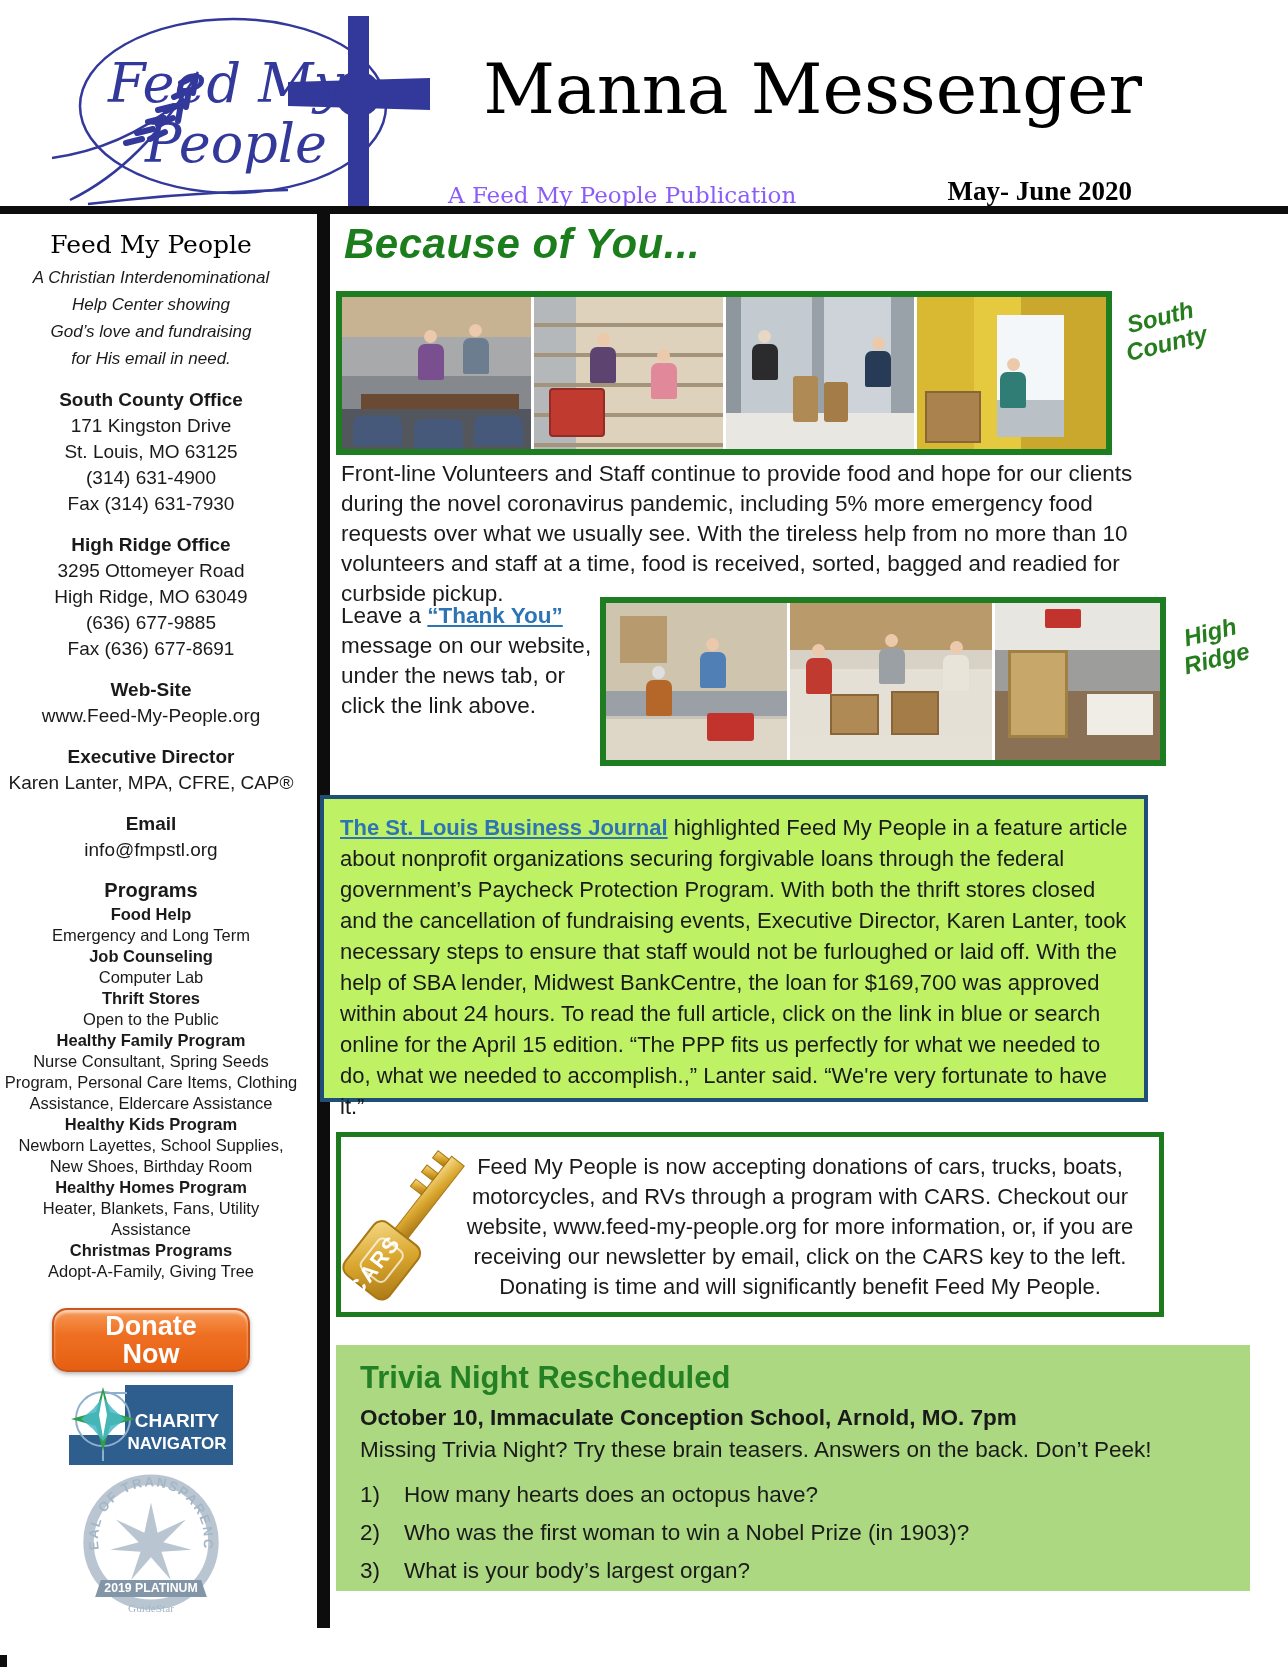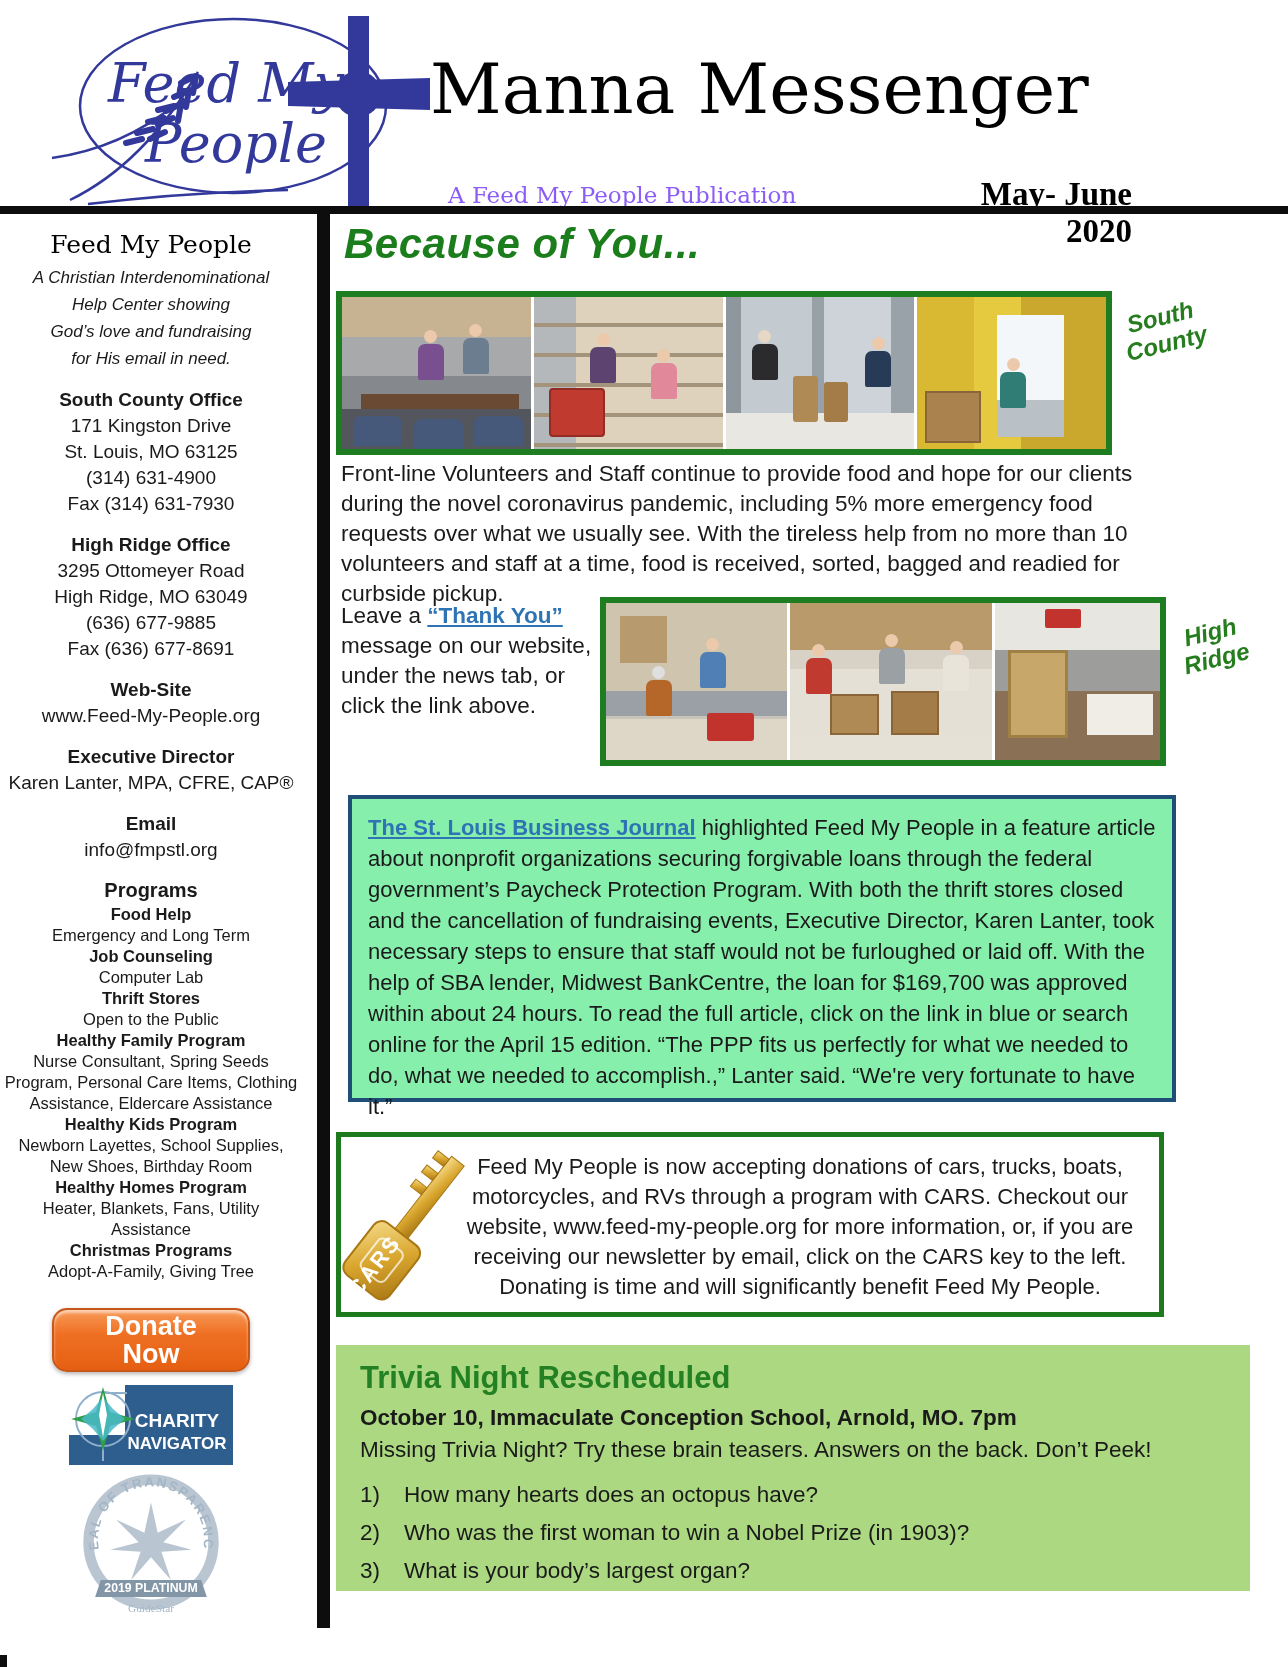--- a/index.html
+++ b/index.html
@@ -2,25 +2,25 @@
 <html><head>
 <meta charset="utf-8">
 <style>
   *{margin:0;padding:0;box-sizing:border-box}
   html,body{background:#fff}
   body{font-family:"Liberation Sans",sans-serif;color:#1a1a1a}
   .page{position:relative;width:1288px;height:1667px;background:#fff;overflow:hidden}
 
   
   .logo{position:absolute;left:26px;top:6px;width:404px;height:202px}
-  .hdr-title{position:absolute;left:430px;top:48px;width:712px;text-align:left;
+  .hdr-title{position:absolute;left:430px;top:48px;width:712px;text-align:right;
     font-family:"DejaVu Serif",serif;font-size:70px;color:#000;white-space:nowrap}
   .hdr-sub{position:absolute;left:448px;top:182px;font-family:"DejaVu Serif",serif;font-size:23px;color:#8b5cf6}
   .hdr-issue{position:absolute;left:920px;top:176px;width:212px;text-align:right;
-    font-family:"Liberation Serif",serif;font-weight:700;font-size:33px;color:#000}
+    font-family:"Liberation Serif",serif;font-weight:700;font-size:27px;color:#000}
   .top-rule{position:absolute;left:0;top:206px;width:1288px;height:8px;background:#0d0d0d}
   .v-bar{position:absolute;left:317px;top:214px;width:13px;height:1414px;background:#0d0d0d}
   .corner-mark{position:absolute;left:0;top:1655px;width:7px;height:12px;background:#0d0d0d}
 
   
   .sidebar{position:absolute;left:2px;top:230px;width:298px;text-align:center}
   .side-org{font-family:"DejaVu Serif",serif;font-size:25px;line-height:30px;color:#000}
   .side-tagline{font-style:italic;font-size:17px;line-height:27px;margin-top:4px}
   .side-sec{margin-top:14px}
   .side-h{font-weight:700;font-size:19px;line-height:27px}
@@ -45,21 +45,21 @@
   .photo-label{position:absolute;color:#267d1e;font-weight:700;font-style:italic;font-size:24px;line-height:27px;
     transform:rotate(-14deg);text-align:center;white-space:nowrap}
   #label-sc{left:1122px;top:303px}
   #label-hr{left:1180px;top:618px}
 
   .para1{position:absolute;left:341px;top:459px;width:834px;font-size:22.5px;line-height:30px}
   .para2{position:absolute;left:341px;top:601px;width:252px;font-size:22.5px;line-height:30px}
   .blue-link{color:#2e74b5;font-weight:700;text-decoration:underline;cursor:pointer}
   b{font-weight:400}
 
-  .journal{position:absolute;left:348px;top:795px;width:828px;height:307px;background:#86efac;border:4px solid #1f4e79;
+  .journal{position:absolute;left:320px;top:795px;width:828px;height:307px;background:#bef264;border:4px solid #1f4e79;
     padding:13px 16px;font-size:22px;line-height:31px}
   .cars{position:absolute;left:336px;top:1132px;width:828px;height:185px;background:#fff;border:5px solid #1d7a1d;
     padding:15px 18px 10px 118px;text-align:center;font-size:22px;line-height:30px}
   .cars-key{position:absolute;left:-8px;top:2px;width:152px;height:176px;cursor:pointer}
 
   .trivia{position:absolute;left:336px;top:1345px;width:914px;height:246px;background:#abd880;padding:14px 24px 0}
   .trivia-title{color:#238023;font-weight:700;font-size:31px;line-height:37px}
   .trivia-sub{font-weight:700;font-size:22.5px;line-height:26px;margin-top:9px}
   .trivia-intro{font-size:22.5px;line-height:26px;margin-top:6px}
   .trivia-list{margin-top:13px}

